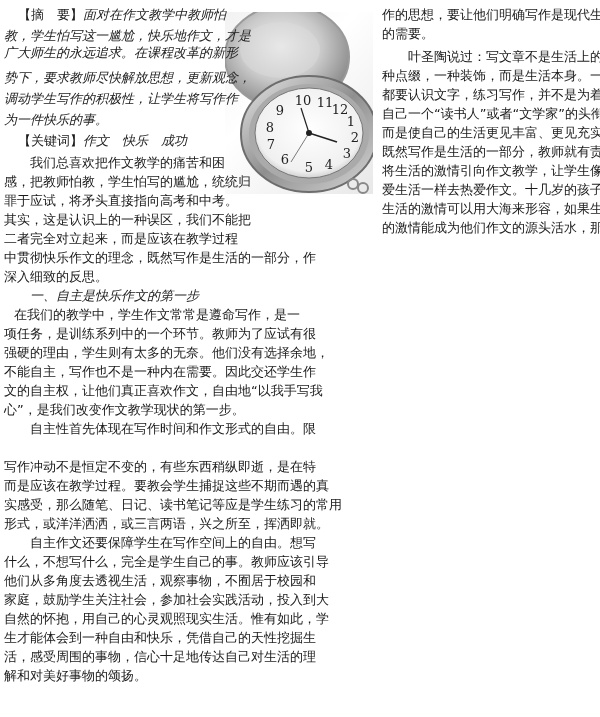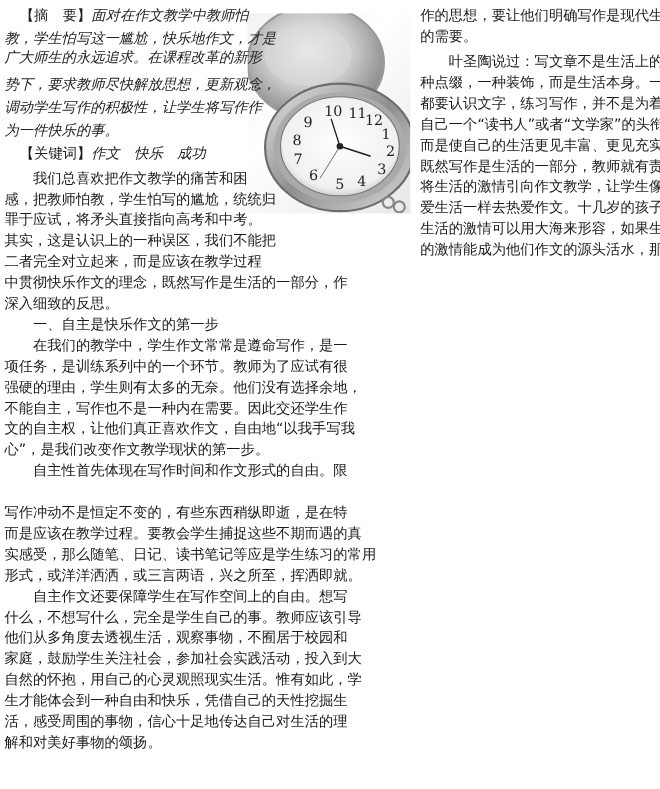--- a/index.html
+++ b/index.html
@@ -2,21 +2,21 @@
 <html><head>
   <meta charset="utf-8">
   <style>
     html, body { margin: 0; padding: 0; background: #ffffff; }
     body { width: 600px; height: 717px; position: relative; overflow: hidden;
            font-family: "DejaVu Sans", "Liberation Sans", sans-serif; color: #111; }
     .page { position: absolute; left: 0; top: 0; width: 600px; height: 717px; }
     .line { position: absolute; white-space: nowrap; font-size: 13px; line-height: 19.5px;
             letter-spacing: 0px; color: #1a1a1a; }
     .abs { font-family: "DejaVu Serif", "Liberation Serif", serif; font-style: italic; color: #222; }
-    .head { font-weight: normal; }
+    .head { font-weight: normal; font-style: italic; }
     .watch { position: absolute; left: 225px; top: 12px; width: 148px; height: 182px; overflow: hidden;
              background: linear-gradient(135deg, #f2f2f2 0%, #ffffff 40%, #e8e8e8 100%); }
     .watch svg { display: block; }
   </style>
 </head>
 <body>
 
 <div class="page">
 
   <div class="watch">
@@ -88,21 +88,21 @@
 
   <div class="line" style="left:30px; top:153px;">我们总喜欢把作文教学的痛苦和困</div>
   <div class="line" style="left:4px; top:172px;">感，把教师怕教，学生怕写的尴尬，统统归</div>
   <div class="line" style="left:4px; top:191px;">罪于应试，将矛头直接指向高考和中考。</div>
   <div class="line" style="left:4px; top:210px;">其实，这是认识上的一种误区，我们不能把</div>
   <div class="line" style="left:4px; top:229px;">二者完全对立起来，而是应该在教学过程</div>
   <div class="line" style="left:4px; top:248px;">中贯彻快乐作文的理念，既然写作是生活的一部分，作</div>
   <div class="line" style="left:4px; top:267px;">深入细致的反思。</div>
 
   <div class="line head" style="left:30px; top:286px;">一、自主是快乐作文的第一步</div>
-  <div class="line" style="left:30px; top:305px;text-align:center;">在我们的教学中，学生作文常常是遵命写作，是一</div>
+  <div class="line" style="left:14px; top:305px;text-align:center;">在我们的教学中，学生作文常常是遵命写作，是一</div>
   <div class="line" style="left:4px; top:324px;">项任务，是训练系列中的一个环节。教师为了应试有很</div>
   <div class="line" style="left:4px; top:343px;">强硬的理由，学生则有太多的无奈。他们没有选择余地，</div>
   <div class="line" style="left:4px; top:362px;">不能自主，写作也不是一种内在需要。因此交还学生作</div>
   <div class="line" style="left:4px; top:381px;">文的自主权，让他们真正喜欢作文，自由地“以我手写我</div>
   <div class="line" style="left:4px; top:400px;">心”，是我们改变作文教学现状的第一步。</div>
   <div class="line" style="left:30px; top:419px;">自主性首先体现在写作时间和作文形式的自由。限</div>
   <div class="line" style="left:4px; top:457px;">写作冲动不是恒定不变的，有些东西稍纵即逝，是在特</div>
   <div class="line" style="left:4px; top:476px;">而是应该在教学过程。要教会学生捕捉这些不期而遇的真</div>
   <div class="line" style="left:4px; top:495px;">实感受，那么随笔、日记、读书笔记等应是学生练习的常用</div>
   <div class="line" style="left:4px; top:514px;">形式，或洋洋洒洒，或三言两语，兴之所至，挥洒即就。</div>

